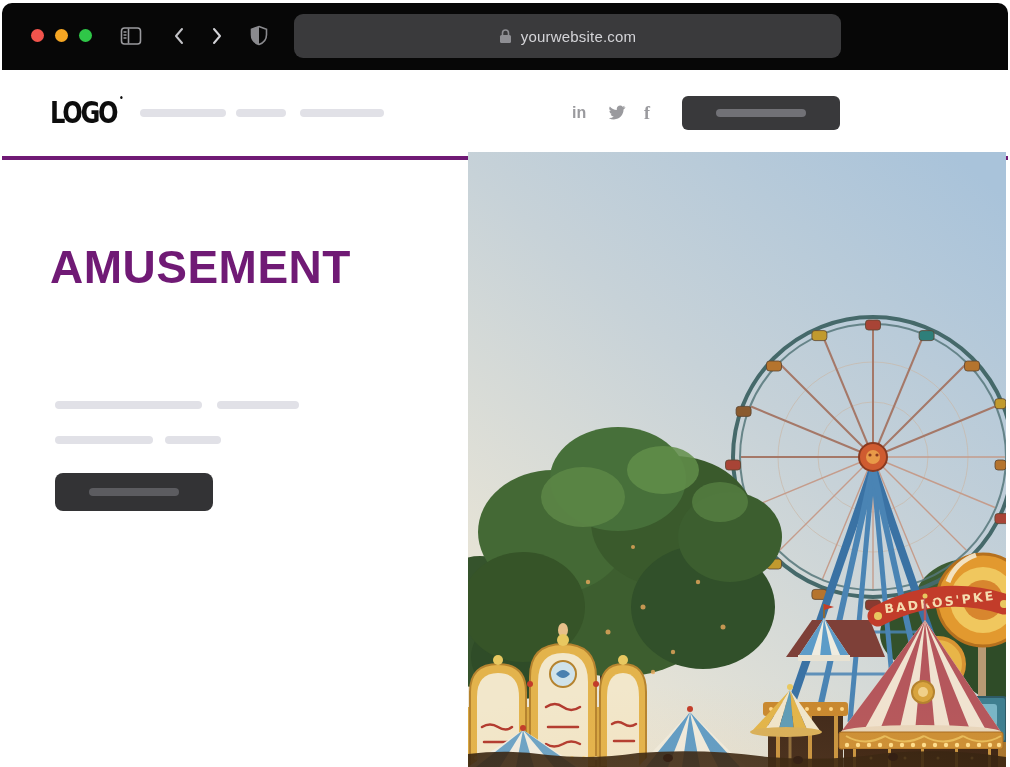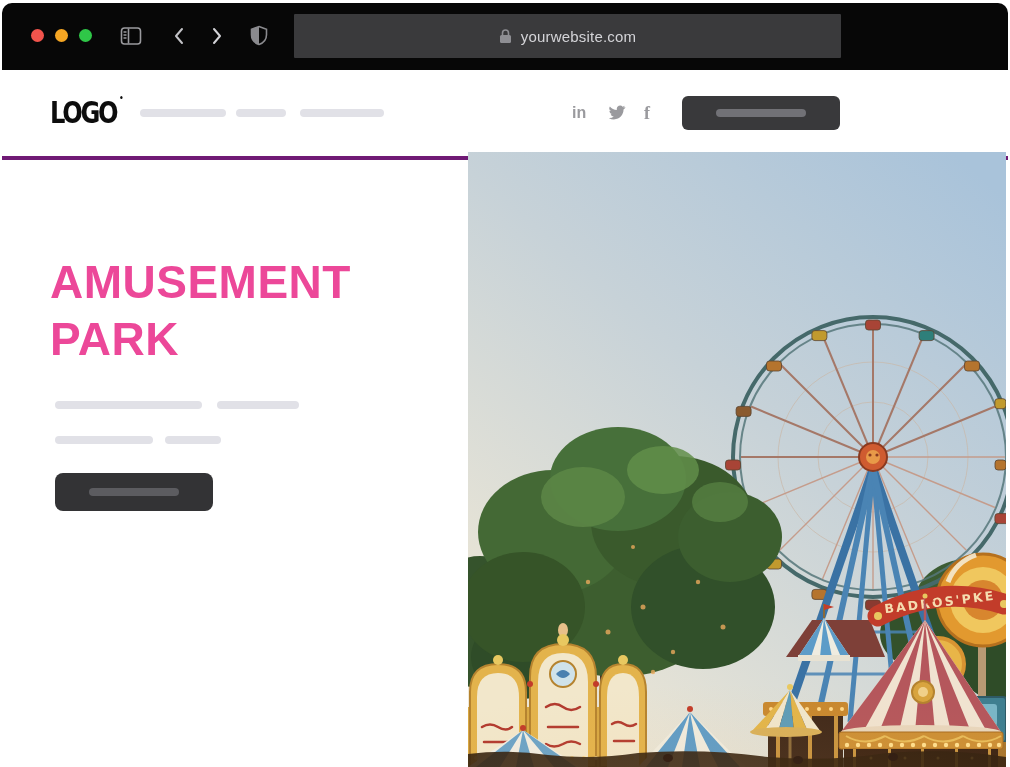--- a/index.html
+++ b/index.html
@@ -11,40 +11,40 @@
   .chrome{position:absolute;left:0;top:0;width:100%;height:67px;background:#070707;}
   .dot{position:absolute;top:26px;width:13px;height:13px;border-radius:50%;}
   .dot.red{left:29px;background:#f2544c;}
   .dot.yellow{left:53px;background:#f5a623;}
   .dot.green{left:77px;background:#2fc748;}
   .chrome-icon{position:absolute;top:22px;width:22px;height:22px;display:flex;align-items:center;justify-content:center;}
   .icon-sidebar{left:118px;}
   .icon-back{left:166px;}
   .icon-forward{left:204px;}
   .icon-shield{left:246px;}
-  .urlbar{position:absolute;left:292px;top:11px;width:547px;height:44px;background:#3a3a3c;border-radius:1px;display:flex;align-items:center;justify-content:center;gap:9px;}
+  .urlbar{position:absolute;left:292px;top:11px;width:547px;height:44px;background:#3a3a3c;border-radius:9px;display:flex;align-items:center;justify-content:center;gap:9px;}
   .urlbar .url-text{color:#d4d4d8;font-size:15px;letter-spacing:.2px;}
 
   
   .site-header{position:absolute;left:0;top:67px;width:100%;height:86px;background:#ffffff;border-bottom:4px solid #701a75;}
   .logo{position:absolute;left:48px;top:24px;font-family:"DejaVu Sans",sans-serif;font-weight:bold;font-size:31px;line-height:36px;color:#0d0d0d;letter-spacing:-3px;transform:scaleX(.78);transform-origin:left center;}
   .logo .tm{position:absolute;right:-8px;top:2px;width:3px;height:3px;border-radius:50%;background:#0d0d0d;}
   .pill{border-radius:5px;background:#e1e1e7;height:8px;position:absolute;top:39px;}
   .nav-pill-1{left:138px;width:86px;}
   .nav-pill-2{left:234px;width:50px;}
   .nav-pill-3{left:298px;width:84px;}
   .social{position:absolute;top:0;height:86px;display:flex;align-items:center;color:#9a9a9e;}
   .social-linkedin{left:570px;font-weight:bold;font-size:16px;}
   .social-twitter{left:606px;}
   .social-facebook{left:642px;font-weight:bold;font-size:18px;font-family:"Liberation Serif",serif;}
   .header-cta{position:absolute;left:680px;top:26px;width:158px;height:34px;background:#39393b;border-radius:6px;display:flex;align-items:center;justify-content:center;cursor:pointer;}
   .header-cta .cta-pill{width:90px;height:8px;border-radius:4px;background:#717176;}
 
   
-  .hero-title{position:absolute;left:48px;top:251px;font-size:46px;line-height:57px;font-weight:bold;color:#ec4899;letter-spacing:.5px;font-family:"Liberation Sans",sans-serif;}
+  .hero-title{position:absolute;left:48px;top:236px;font-size:46px;line-height:57px;font-weight:bold;color:#701a75;letter-spacing:.5px;font-family:"Liberation Sans",sans-serif;}
   .tbar{position:absolute;height:8px;border-radius:4px;background:#e1e1e7;}
   .tb-r1a{left:53px;top:398px;width:147px;}
   .tb-r1b{left:215px;top:398px;width:82px;}
   .tb-r2a{left:53px;top:433px;width:98px;}
   .tb-r2b{left:163px;top:433px;width:56px;}
   .hero-cta{position:absolute;left:53px;top:470px;width:158px;height:38px;background:#333335;border-radius:8px;display:flex;align-items:center;justify-content:center;cursor:pointer;}
   .hero-cta .cta-pill{width:90px;height:8px;border-radius:4px;background:#5c5c60;}
 
   
   .hero-photo{position:absolute;left:466px;top:149px;width:538px;height:615px;overflow:hidden;}
@@ -119,21 +119,20 @@
       </div>
       <div class="social social-facebook">f</div>
 
       <div class="header-cta">
         <div class="cta-pill"></div>
       </div>
     </div>
 
     <div class="hero-title">
       <div>AMUSEMENT</div>
-      <div>PARK</div>
     </div>
 
     <div class="tbar tb-r1a"></div>
     <div class="tbar tb-r1b"></div>
     <div class="tbar tb-r2a"></div>
     <div class="tbar tb-r2b"></div>
 
     <div class="hero-cta">
       <div class="cta-pill"></div>
     </div>

